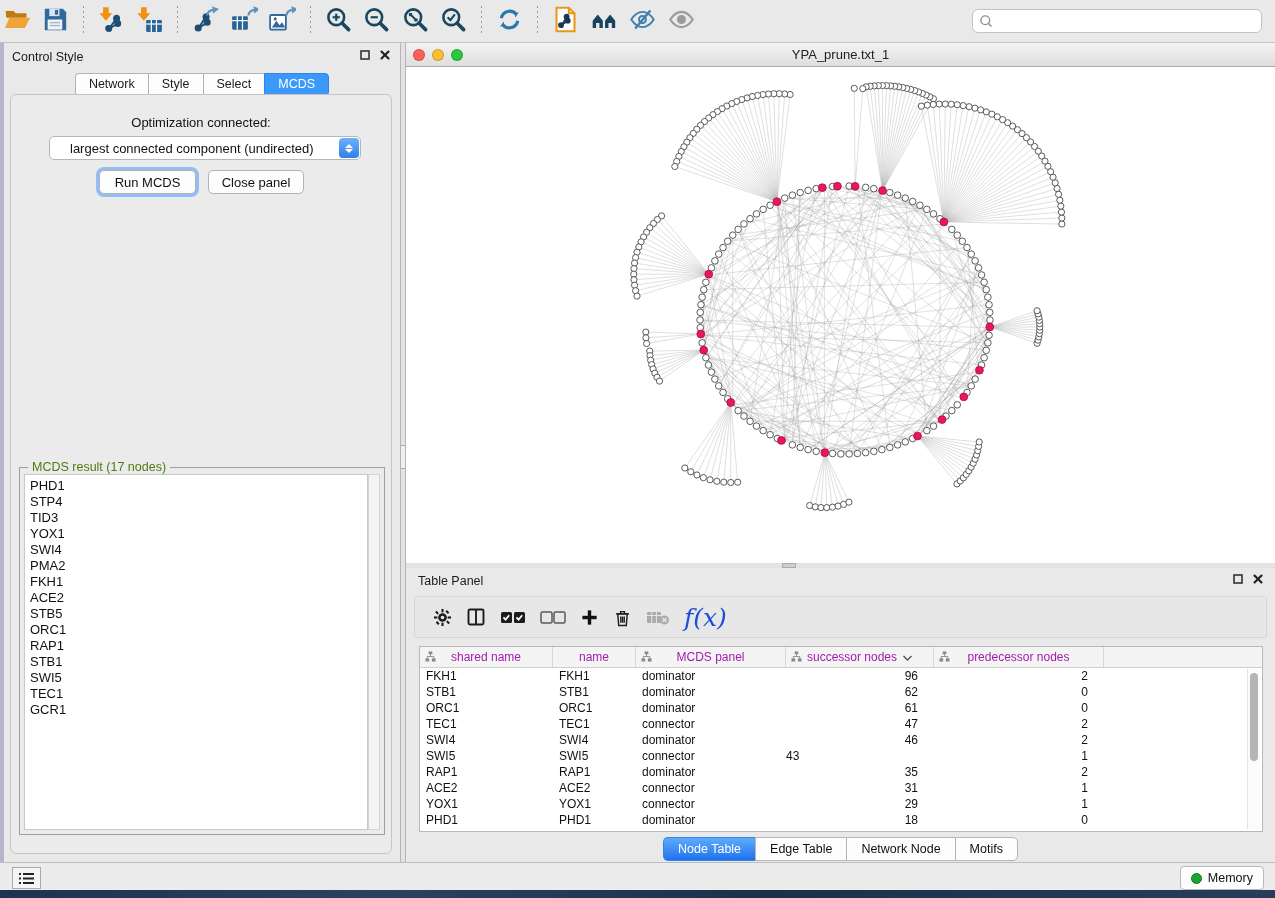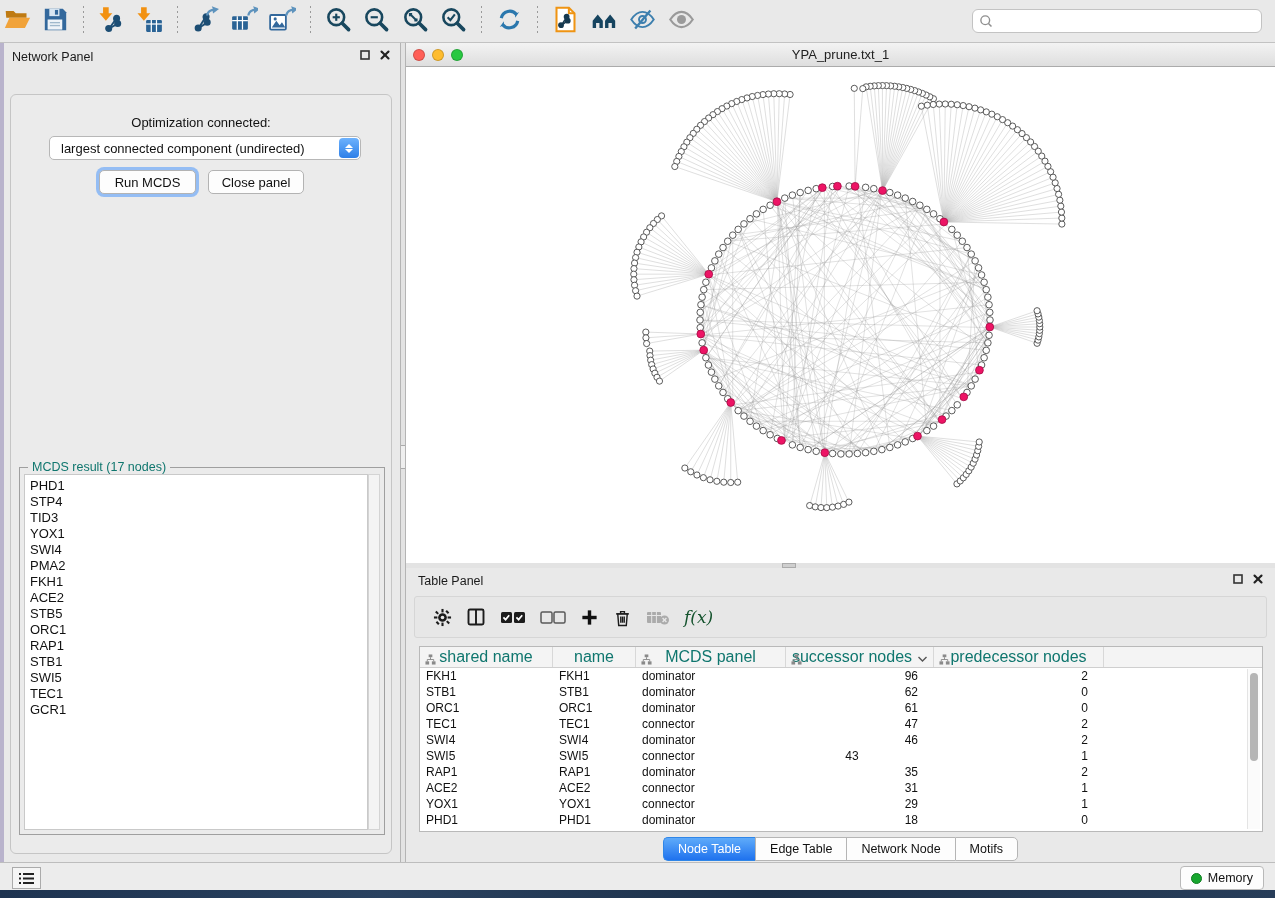--- a/index.html
+++ b/index.html
@@ -31,32 +31,32 @@
 
   
   #cp-tabs{position:absolute;left:0;top:30px;width:396px;display:flex;justify-content:center;}
   .cp-tab{height:21px;line-height:21px;padding:0 13px;font-size:12.5px;background:#fdfdfd;border:1px solid #b3b3b3;border-right:none;color:#1a1a1a;}
   .cp-tab:first-child{border-radius:4px 0 0 4px;}
   .cp-tab:last-child{border-right:1px solid #b3b3b3;border-radius:0 4px 4px 0;}
   .cp-tab.active{background:#3b99fc;color:#fff;border-color:#2f86e8;}
   #cp-content{position:absolute;left:6px;top:51px;width:382px;height:760px;background:#ebebeb;border:1px solid #c5c5c5;border-radius:6px;box-sizing:border-box;}
   #opt-label{position:absolute;left:0;top:20px;width:100%;text-align:center;font-size:13px;color:#111;}
   #opt-select{position:absolute;left:38px;top:41px;width:312px;height:24px;background:#fff;border:1px solid #b7b7b7;border-radius:5px;box-sizing:border-box;display:flex;align-items:center;}
-  #opt-select .val{flex:1;font-size:13px;padding-left:11px;color:#111;white-space:nowrap;}
+  #opt-select .val{flex:1;font-size:13px;padding-left:20px;color:#111;white-space:nowrap;}
   #opt-select .stepper{width:20px;height:20px;margin-right:1px;border-radius:4px;background:linear-gradient(#6db2fd,#2d7fe8);display:flex;flex-direction:column;align-items:center;justify-content:center;gap:1px;}
   .chev{width:0;height:0;border-left:4px solid transparent;border-right:4px solid transparent;}
   .chev.up{border-bottom:4px solid #fff;}
   .chev.down{border-top:4px solid #fff;}
   .cp-btn{position:absolute;height:24px;background:#fdfdfd;border:1px solid #b3b3b3;border-radius:5px;font-size:13px;color:#111;
           display:flex;align-items:center;justify-content:center;box-sizing:border-box;}
   #run-btn{left:88px;top:75px;width:97px;box-shadow:0 0 0 3px rgba(77,151,252,.55);}
   #closep-btn{left:197px;top:75px;width:96px;}
 
   #mcds-fieldset{position:absolute;left:8px;top:372px;width:366px;height:368px;border:1px solid #9f9f9f;box-sizing:border-box;}
-  #mcds-legend{position:absolute;left:8px;top:-8px;background:#ebebeb;padding:0 4px;font-size:12.5px;color:#0f766e;}
+  #mcds-legend{position:absolute;left:8px;top:-8px;background:#ebebeb;padding:0 4px;font-size:12.5px;color:#4d7c0f;}
   #mcds-list{position:absolute;left:4px;top:6px;right:16px;bottom:4px;background:#fff;border:1px solid #c9c9c9;overflow:hidden;padding:3px 0 0 5px;box-sizing:border-box;}
   #mcds-scroll{position:absolute;top:6px;right:4px;bottom:4px;width:12px;background:#f4f4f4;border:1px solid #d4d4d4;box-sizing:border-box;}
   .mcds-item{font-size:13px;line-height:16px;color:#111;}
 
   
   #net-window{position:absolute;left:0;top:0;width:869px;height:520px;}
   #net-titlebar{position:absolute;left:0;top:0;width:100%;height:24px;background:linear-gradient(#f3f3f3,#dedede);border-bottom:1px solid #ababab;box-sizing:border-box;}
   .tl{position:absolute;top:6px;width:12px;height:12px;border-radius:50%;box-sizing:border-box;border:1px solid rgba(0,0,0,.18);}
   #net-title{position:absolute;left:0;top:4px;width:100%;text-align:center;font-size:13px;color:#222;}
   #net-canvas{position:absolute;left:0;top:24px;width:869px;height:496px;background:#fff;}
@@ -64,21 +64,21 @@
   
   #h-splitter{position:absolute;left:0;top:520px;width:869px;height:5px;background:#e3e3e3;}
   #h-splitter .grip{position:absolute;left:376px;top:0;width:14px;height:5px;background:#cfcfcf;border:1px solid #ababab;box-sizing:border-box;}
 
   
   #table-panel{position:absolute;left:0;top:525px;width:869px;height:294px;background:#e9e9e9;}
   #tp-toolbar{position:absolute;left:8px;top:28px;width:853px;height:42px;background:#e7e7e7;border:1px solid #d6d6d6;border-radius:3px;box-sizing:border-box;display:flex;align-items:center;gap:14px;padding-left:18px;}
   .tp-icon{display:flex;align-items:center;justify-content:center;}
   #tp-table{position:absolute;left:13px;top:78px;width:844px;height:186px;background:#fff;border:1px solid #b9b9b9;box-sizing:border-box;}
   #tp-head{display:flex;height:20px;background:#f4f4f4;border-bottom:1px solid #cfcfcf;}
-  .th{position:relative;border-right:1px solid #d8d8d8;font-size:16px;color:#0f766e;display:flex;align-items:center;justify-content:center;box-sizing:border-box;}
+  .th{position:relative;border-right:1px solid #d8d8d8;font-size:12px;color:#a21caf;display:flex;align-items:center;justify-content:center;box-sizing:border-box;}
   .th .treeicon{position:absolute;left:5px;top:4px;}
   .th .sort{margin-left:6px;}
   .tr{display:flex;height:16px;}
   .td{font-size:12px;color:#111;box-sizing:border-box;white-space:nowrap;overflow:hidden;}
   #tp-scroll{position:absolute;top:22px;right:2px;width:12px;height:160px;background:#fbfbfb;border-left:1px solid #e4e4e4;}
   #tp-thumb{position:absolute;left:1.5px;top:4px;width:8px;height:88px;background:#b5b5b5;border-radius:5px;}
   #tp-tabs{position:absolute;left:0;top:269px;width:100%;display:flex;justify-content:center;}
   .tp-tab{height:22px;line-height:22px;padding:0 14px;font-size:12.5px;background:#fdfdfd;border:1px solid #b5b5b5;border-right:none;color:#111;}
   .tp-tab:first-child{border-radius:5px 0 0 5px;}
   .tp-tab:last-child{border-right:1px solid #b5b5b5;border-radius:0 5px 5px 0;}
@@ -249,32 +249,38 @@
   <div id="search-box">
     <svg width="15" height="15" viewBox="0 0 24 24">
         <circle cx="10" cy="10" r="7" fill="none" stroke="#8f8f8f" stroke-width="2.2"></circle>
         <line x1="15.2" y1="15.2" x2="20" y2="20" stroke="#8f8f8f" stroke-width="2.4"></line>
       </svg>
     <input type="text" placeholder="" style="">
   </div>
 </div>
 
 <div id="left-region" class="abs">
-  <div style="position:absolute;left:8px;top:7px;" class="panel-title">Network Panel</div>
+  <div style="position:absolute;left:8px;top:7px;" class="panel-title">Control Style</div>
   <div class="win-icons" style="right:10px;top:7px;">
     <svg width="10" height="10" viewBox="0 0 10 10">
         <rect x="1" y="1" width="8" height="8" fill="none" stroke="#333" stroke-width="1.6"></rect>
       </svg>
     <svg width="10" height="10" viewBox="0 0 10 10">
         <g stroke="#222" stroke-width="2.1" stroke-linecap="round">
           <line x1="1.5" y1="1.5" x2="8.5" y2="8.5"></line>
           <line x1="8.5" y1="1.5" x2="1.5" y2="8.5"></line>
         </g>
       </svg>
   </div>
+  <div id="cp-tabs">
+      <div class="cp-tab">Network</div>
+      <div class="cp-tab">Style</div>
+      <div class="cp-tab">Select</div>
+      <div class="cp-tab active">MCDS</div>
+    </div>
   <div id="cp-content">
     <div id="opt-label">Optimization connected:</div>
     <div id="opt-select">
       <span class="val">largest connected component (undirected)</span>
       <span class="stepper">
           <span class="chev up"></span>
           <span class="chev down"></span>
         </span>
     </div>
     <div id="run-btn" class="cp-btn">Run MCDS</div>
@@ -1030,21 +1036,21 @@
               <line x1="5.7" y1="3" x2="5.7" y2="14"></line>
               <line x1="10.4" y1="3" x2="10.4" y2="14"></line>
             </g>
             <circle cx="18.5" cy="11" r="4.5" fill="#ababab"></circle>
             <g stroke="#e7e7e7" stroke-width="1.4">
               <line x1="16.6" y1="9.1" x2="20.4" y2="12.9"></line>
               <line x1="20.4" y1="9.1" x2="16.6" y2="12.9"></line>
             </g>
           </svg>
         </span>
-      <span class="tp-icon" style="font-family:'DejaVu Serif',serif;font-style:italic;font-size:17px;color:#14532d;">f(x)</span>
+      <span class="tp-icon" style="font-family:'DejaVu Serif',serif;font-style:italic;font-size:25px;color:#1d4ed8;">f(x)</span>
     </div>
 
     <div id="tp-table">
       <div id="tp-head">
           <div class="th" style="width: 133px;">
             <span class="treeicon"><svg width="11" height="11" viewBox="0 0 12 12">
                 <g fill="#8a8a8a">
                   <rect x="4" y="0.5" width="4" height="3"></rect>
                   <rect x="0.5" y="8" width="4" height="3.5"></rect>
                   <rect x="7.5" y="8" width="4" height="3.5"></rect>
@@ -1126,21 +1132,21 @@
             <div class="td" style="width: 133px; text-align: left; padding: 1px 0px 0px 6px;">SWI4</div>
             <div class="td" style="width: 83px; text-align: left; padding: 1px 0px 0px 6px;">SWI4</div>
             <div class="td" style="width: 150px; text-align: left; padding: 1px 0px 0px 6px;">dominator</div>
             <div class="td" style="width: 148px; text-align: right; padding: 1px 16px 0px 0px;">46</div>
             <div class="td" style="width: 170px; text-align: right; padding: 1px 16px 0px 0px;">2</div>
           </div>
           <div class="tr">
             <div class="td" style="width: 133px; text-align: left; padding: 1px 0px 0px 6px;">SWI5</div>
             <div class="td" style="width: 83px; text-align: left; padding: 1px 0px 0px 6px;">SWI5</div>
             <div class="td" style="width: 150px; text-align: left; padding: 1px 0px 0px 6px;">connector</div>
-            <div class="td" style="width: 148px; text-align: center; padding: 1px 16px 0px 0px;">43</div>
+            <div class="td" style="width: 148px; text-align: left; padding: 1px 16px 0px 0px;">43</div>
             <div class="td" style="width: 170px; text-align: right; padding: 1px 16px 0px 0px;">1</div>
           </div>
           <div class="tr">
             <div class="td" style="width: 133px; text-align: left; padding: 1px 0px 0px 6px;">RAP1</div>
             <div class="td" style="width: 83px; text-align: left; padding: 1px 0px 0px 6px;">RAP1</div>
             <div class="td" style="width: 150px; text-align: left; padding: 1px 0px 0px 6px;">dominator</div>
             <div class="td" style="width: 148px; text-align: right; padding: 1px 16px 0px 0px;">35</div>
             <div class="td" style="width: 170px; text-align: right; padding: 1px 16px 0px 0px;">2</div>
           </div>
           <div class="tr">

